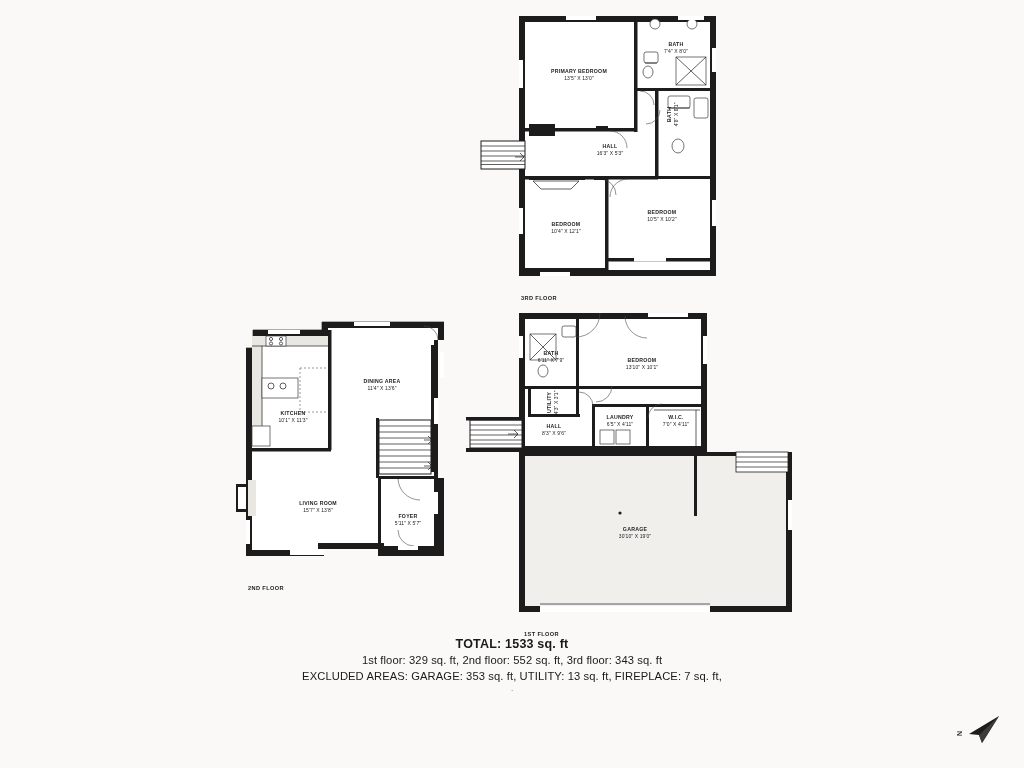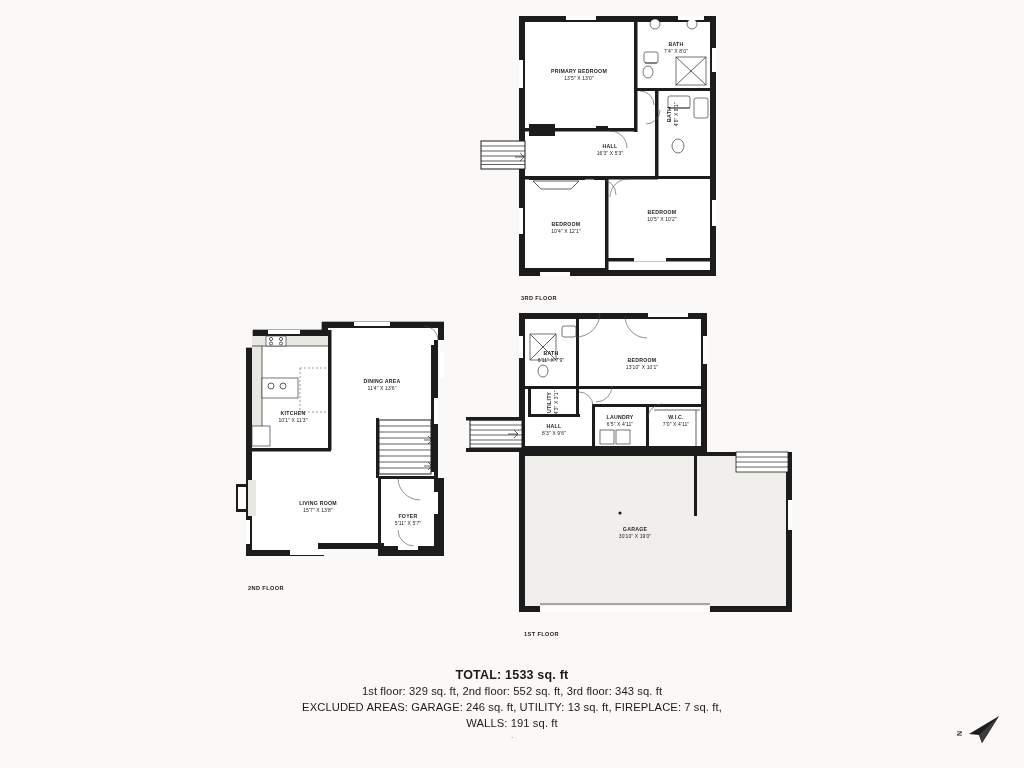--- a/index.html
+++ b/index.html
@@ -45,21 +45,21 @@
     position: absolute;
     font-size: 5.6px;
     font-weight: 700;
     letter-spacing: 0.4px;
     color: #1c1c1c;
   }
   .summary {
     position: absolute;
     left: 0;
     right: 0;
-    top: 668px;
+    top: 637px;
     text-align: center;
   }
   .summary .total {
     font-size: 12.5px;
     font-weight: 700;
     letter-spacing: 0.2px;
     margin-bottom: 2px;
   }
   .summary .line {
     font-size: 11.2px;
@@ -428,22 +428,21 @@
 </div>
 <div class="room-label" style="left:595px; top:526px; width:80px;">
   <span class="rname">GARAGE</span>
   <span class="rdim">30'10" X 19'0"</span>
 </div>
 <div class="floor-caption" style="left:524px; top:631px;">1ST FLOOR</div>
 
 <div class="summary">
   <div class="total">TOTAL: 1533 sq. ft</div>
   <div class="line">1st floor: 329 sq. ft, 2nd floor: 552 sq. ft, 3rd floor: 343 sq. ft</div>
-  <div class="line">EXCLUDED AREAS: GARAGE: 246 sq. ft, UTILITY: 13 sq. ft, FIREPLACE: 7 sq. ft,</div>
-  <div class="line">WALLS: 191 sq. ft</div>
+  <div class="line">EXCLUDED AREAS: GARAGE: 353 sq. ft, UTILITY: 13 sq. ft, FIREPLACE: 7 sq. ft,</div>
   <div class="dot">.</div>
 </div>
 
 <div class="compass">
   <span class="nlabel">N</span>
   <svg width="48" height="34" viewBox="0 0 48 34">
     <path d="M44,4 L14,22 L24,23 L27,31 Z" fill="#1c1c1c"></path>
     <path d="M44,4 L24,23 L27,31 Z" fill="#3c3c3c"></path>
   </svg>
 </div>

